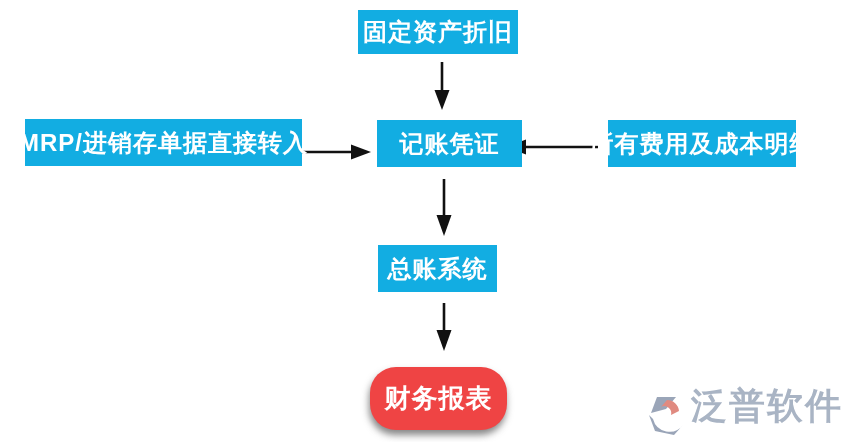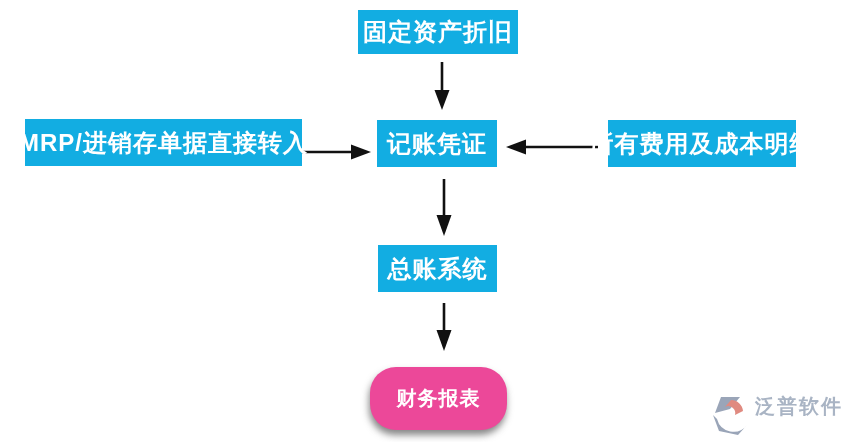--- a/index.html
+++ b/index.html
@@ -21,29 +21,29 @@
     justify-content: center;
     color: #ffffff;
     font-weight: bold;
     font-size: 24px;
     letter-spacing: 1px;
     white-space: nowrap;
     text-align: center;
   }
   .node-blue { background: #12ADE2; }
   .node-orange {
-    background: #ec4899;
+    background: #ef4444;
     border-radius: 26px;
     box-shadow: -1px 5px 7px rgba(70,70,70,0.65);
-    font-size: 20px;
+    font-size: 26px;
     font-family: Liberation Serif, serif;
   }
   #node-fixed-asset  { left: 358px; top: 10px;  width: 160px; height: 44px; }
   #node-mrp          { left: 2px;   top: 119px; width: 277px; height: 47px; margin-left: 23px; }
-  #node-voucher      { left: 377px; top: 120px; width: 120px; height: 47px; }
+  #node-voucher      { left: 377px; top: 120px; width: 145px; height: 47px; }
   #node-expenses     { left: 608px; top: 120px; width: 188px; height: 47px; }
   #node-ledger       { left: 378px; top: 245px; width: 119px; height: 47px; }
   #node-report       { left: 370px; top: 367px; width: 137px; height: 63px; }
 
   .arrow-layer {
     position: absolute;
     left: 0; top: 0;
     width: 845px; height: 442px;
     pointer-events: none;
   }
@@ -51,21 +51,21 @@
   .watermark {
     position: absolute;
     right: 2px;
     bottom: 3px;
     display: flex;
     align-items: flex-start;
   }
   .wm-icon { margin-top: 4px; }
   .wm-texts { display: flex; flex-direction: column; align-items: flex-start; }
   .wm-brand {
-    font-size: 20px;
+    font-size: 36px;
     font-weight: bold;
     color: #A9B4C4;
     letter-spacing: 2px;
     line-height: 30px;
   }
   .wm-url {
     font-size: 14px;
     font-weight: bold;
     color: #E9A49C;
     letter-spacing: 1px;

